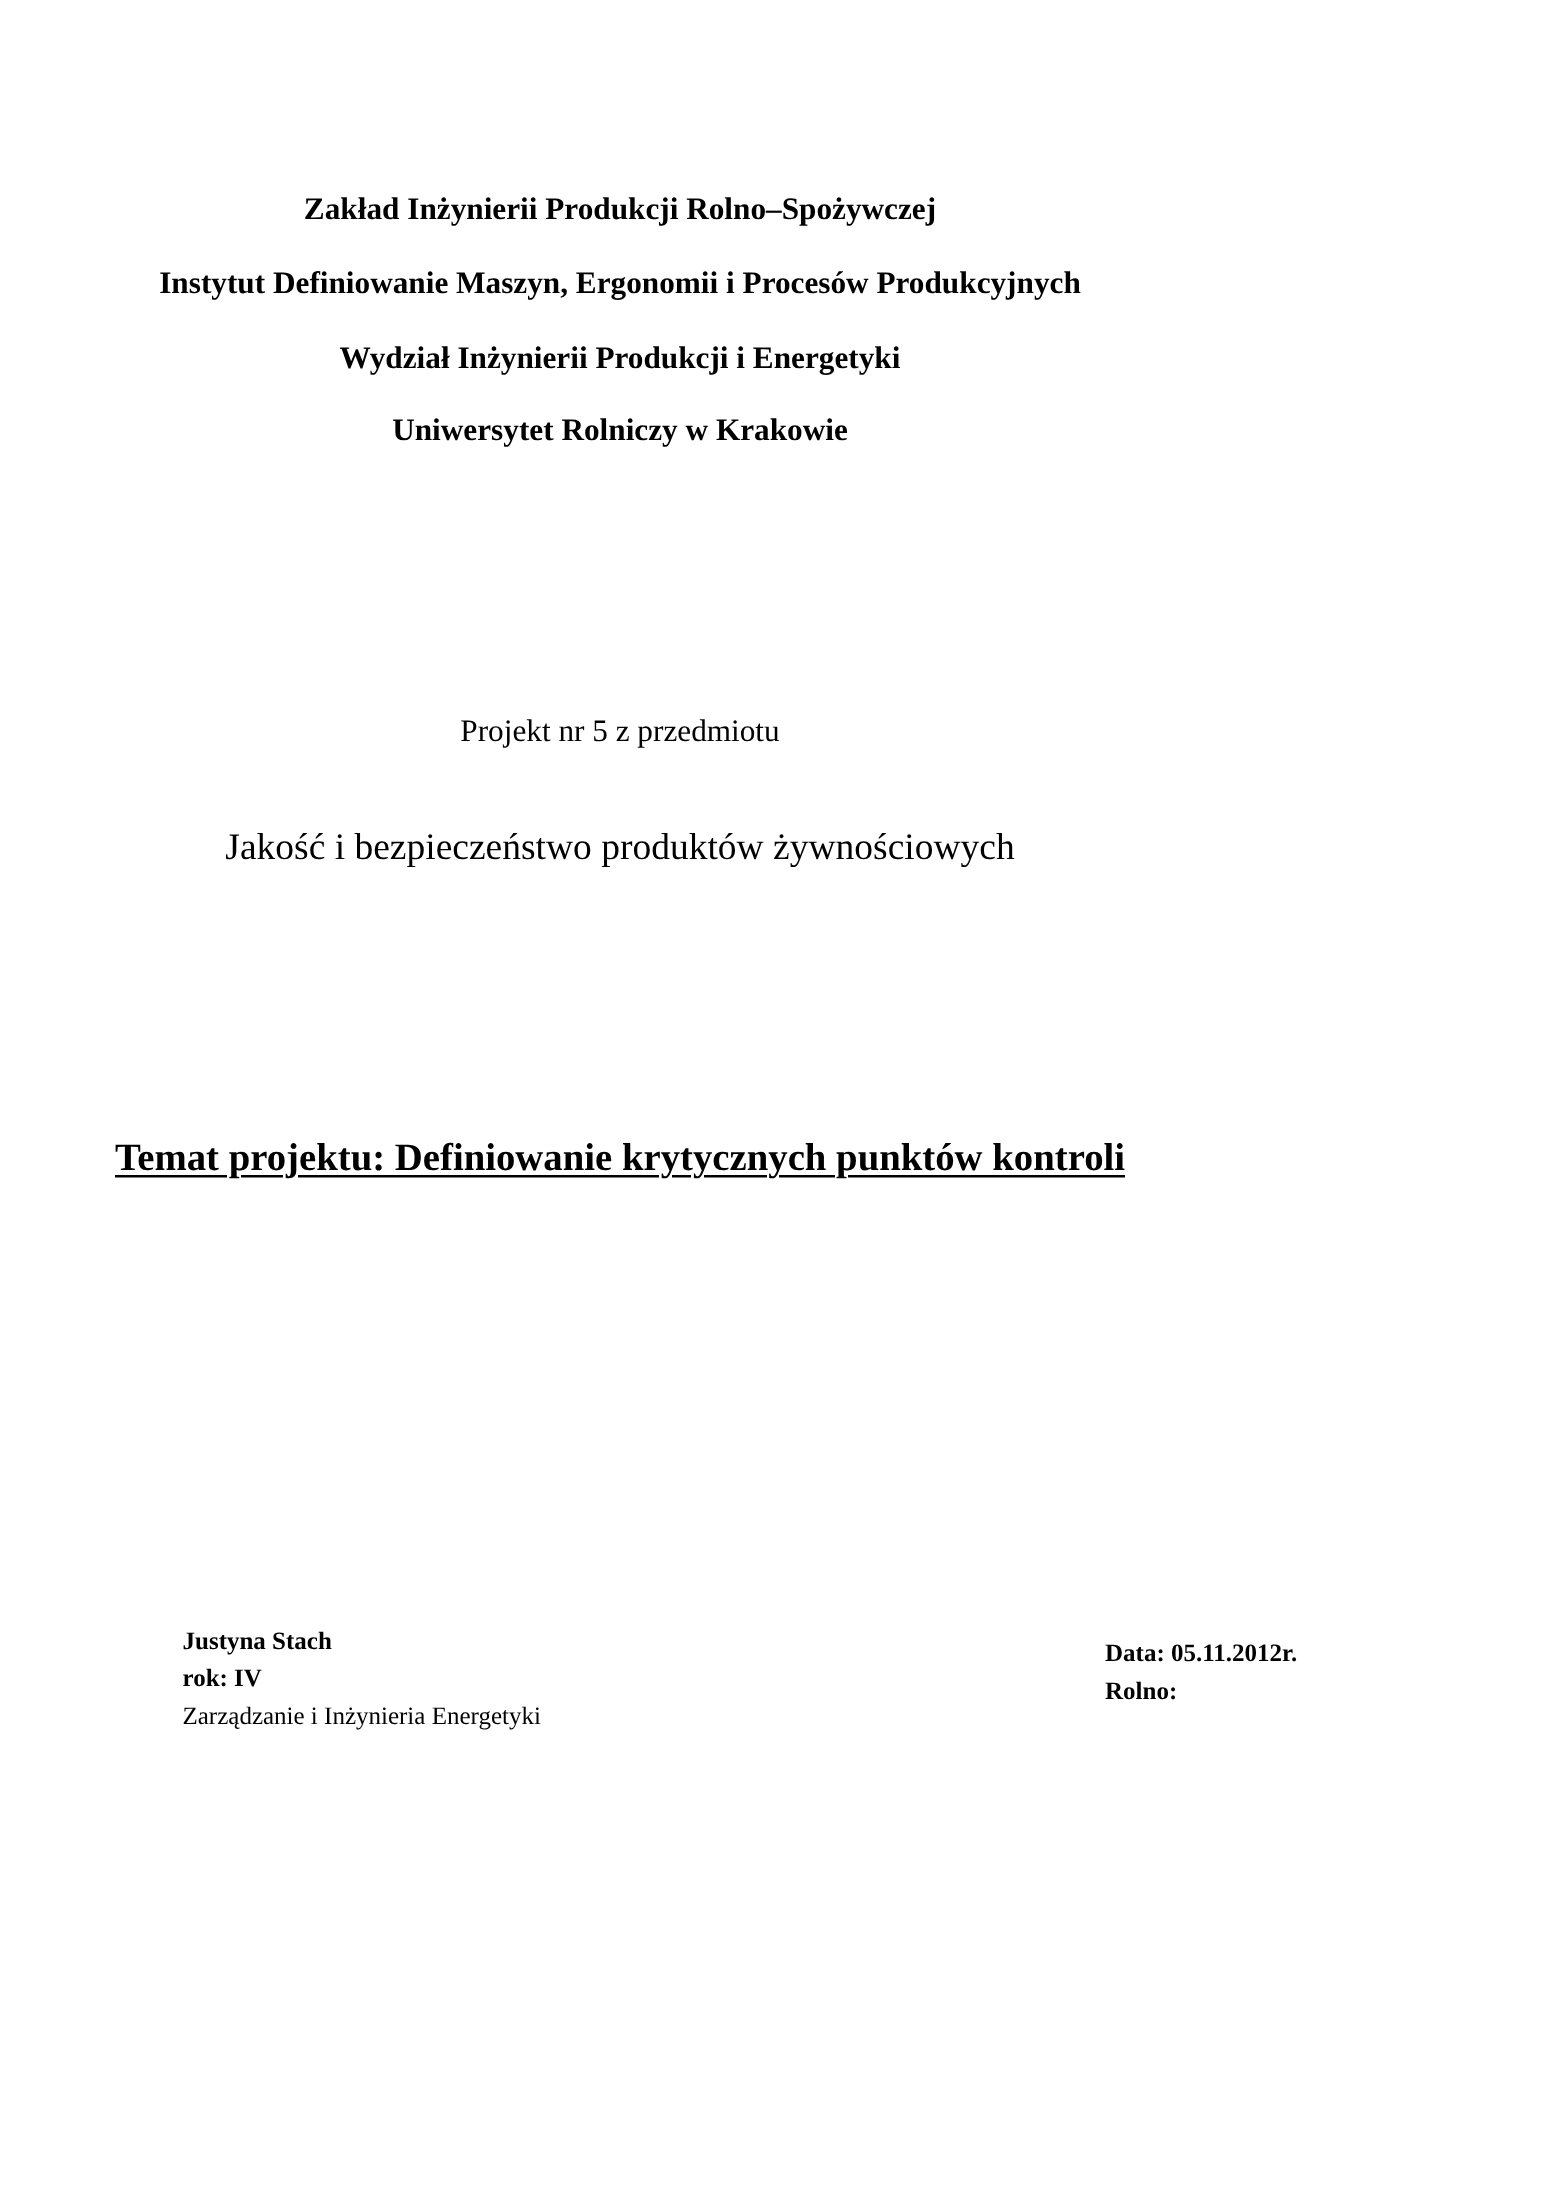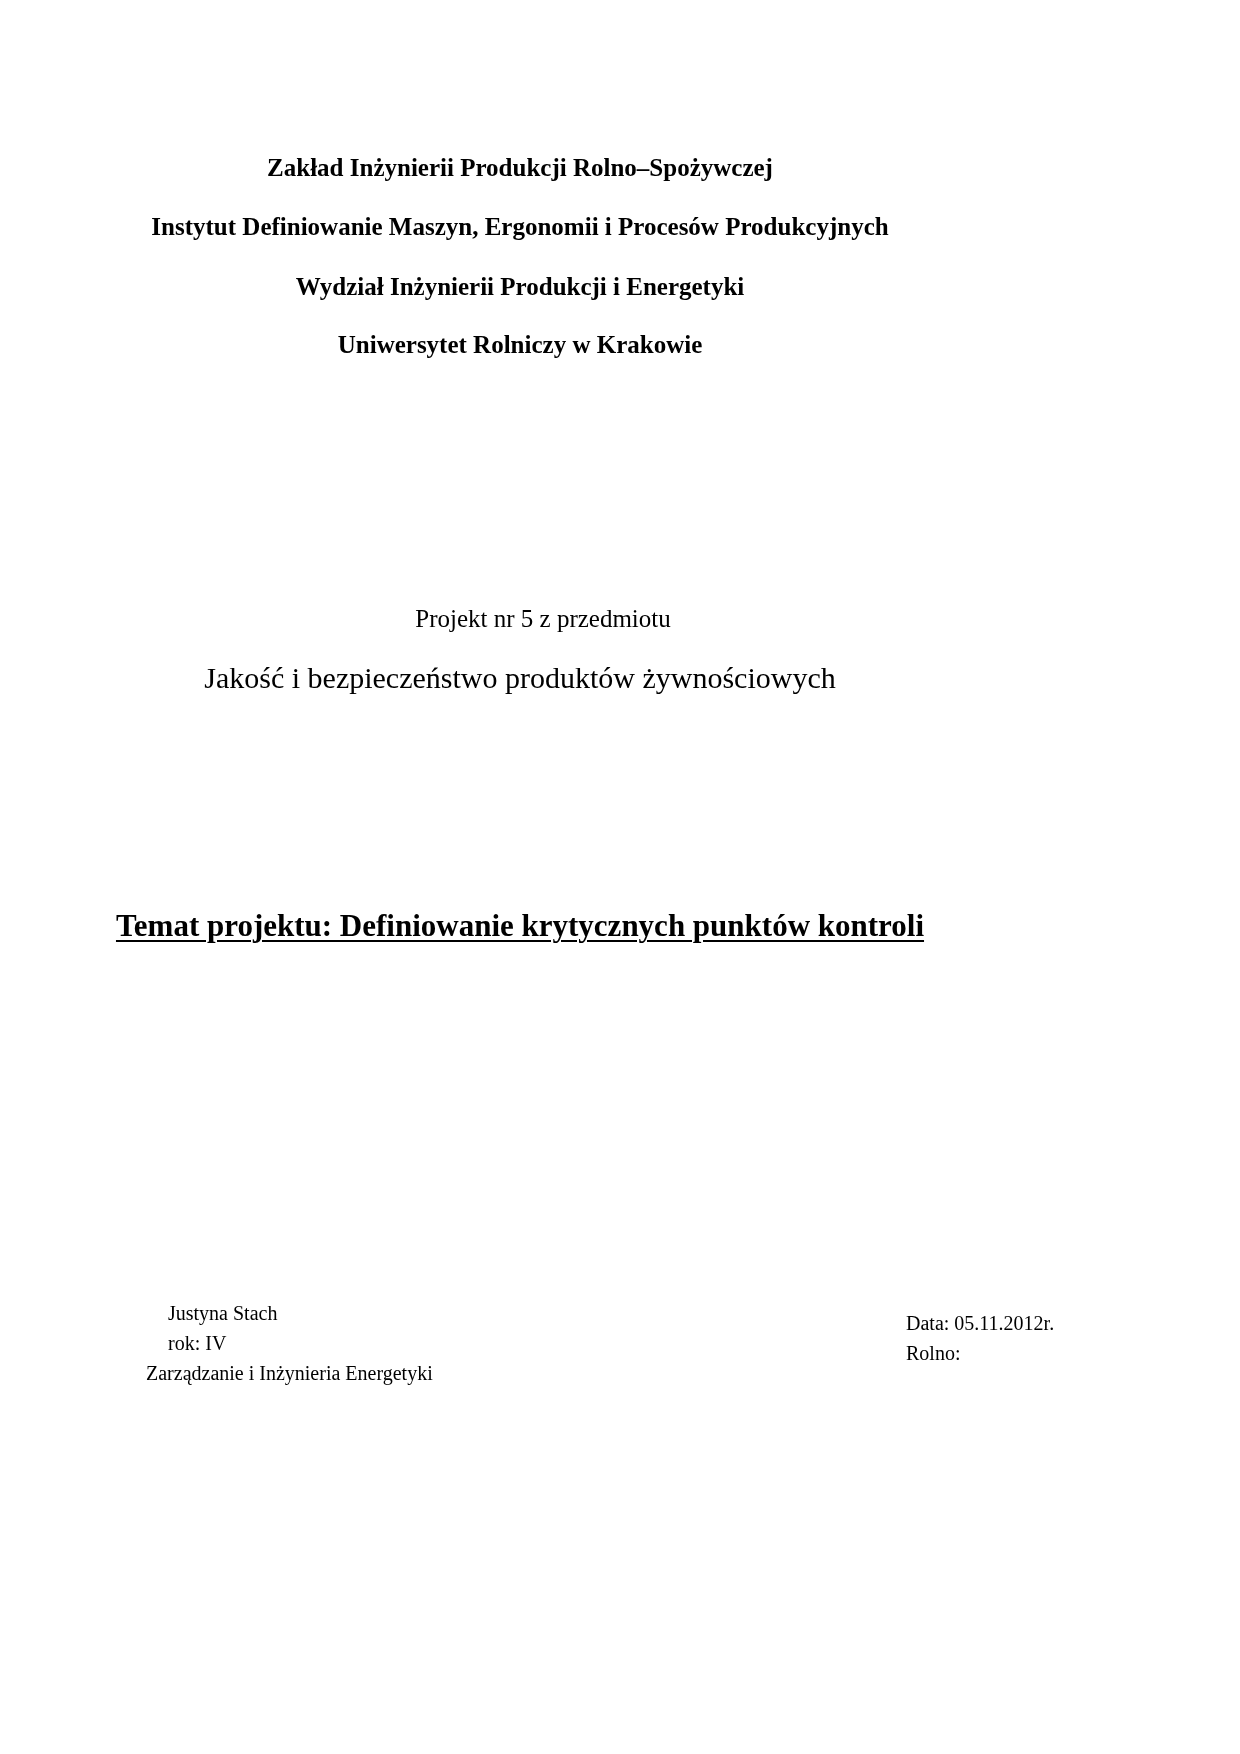--- a/index.html
+++ b/index.html
@@ -1,36 +1,36 @@
 <!DOCTYPE html>
 <html><head>
   <meta charset="utf-8">
   <style>
     html, body { margin: 0; padding: 0; background: #ffffff; }
     body { width: 1240px; height: 1754px; position: relative; overflow: hidden;
            font-family: "Liberation Serif", "DejaVu Serif", serif; color: #000; }
-    .line { position: absolute; left: 0; width: 992px; text-align: center; white-space: nowrap; margin-left: 24px; }
+    .line { position: absolute; left: 0; width: 992px; text-align: center; white-space: nowrap; }
     .hdr { font-weight: bold; font-size: 25px; line-height: 30px; }
     .sub { font-size: 25px; line-height: 30px; }
     .course { font-size: 30px; line-height: 36px; }
     .topic { font-size: 31px; line-height: 38px; }
     .topic span { text-decoration: underline; text-decoration-thickness: 2px; text-underline-offset: 4px; }
     .meta { position: absolute; font-size: 20px; line-height: 30px; white-space: nowrap; }
-    .meta .bold { font-weight: normal; margin-left: 22px; }
+    .meta .bold { font-weight: bold; }
   </style>
 </head>
 <body>
 
 <div>
   <div class="line hdr" style="top:153px;">Zakład Inżynierii Produkcji Rolno–Spożywczej</div>
   <div class="line hdr" style="top:212px;">Instytut Definiowanie Maszyn, Ergonomii i Procesów Produkcyjnych</div>
   <div class="line hdr" style="top:272px;">Wydział Inżynierii Produkcji i Energetyki</div>
   <div class="line hdr" style="top:330px;">Uniwersytet Rolniczy w Krakowie</div>
 
-  <div class="line sub" style="top:604px;padding-left:23px;">Projekt nr 5 z przedmiotu</div>
+  <div class="line sub" style="top:571px;">Projekt nr 5 z przedmiotu</div>
   <div class="line course" style="top:660px;">Jakość i bezpieczeństwo produktów żywnościowych</div>
 
   <div class="line topic" style="top:907px;font-weight:bold;">
     <span>Temat projektu: Definiowanie krytycznych punktów kontroli</span>
   </div>
 
   <div class="meta" style="left:146px; top:1298px;">
     <div class="bold">Justyna Stach</div>
     <div class="bold">rok: IV</div>
     <div>Zarządzanie i Inżynieria Energetyki</div>

